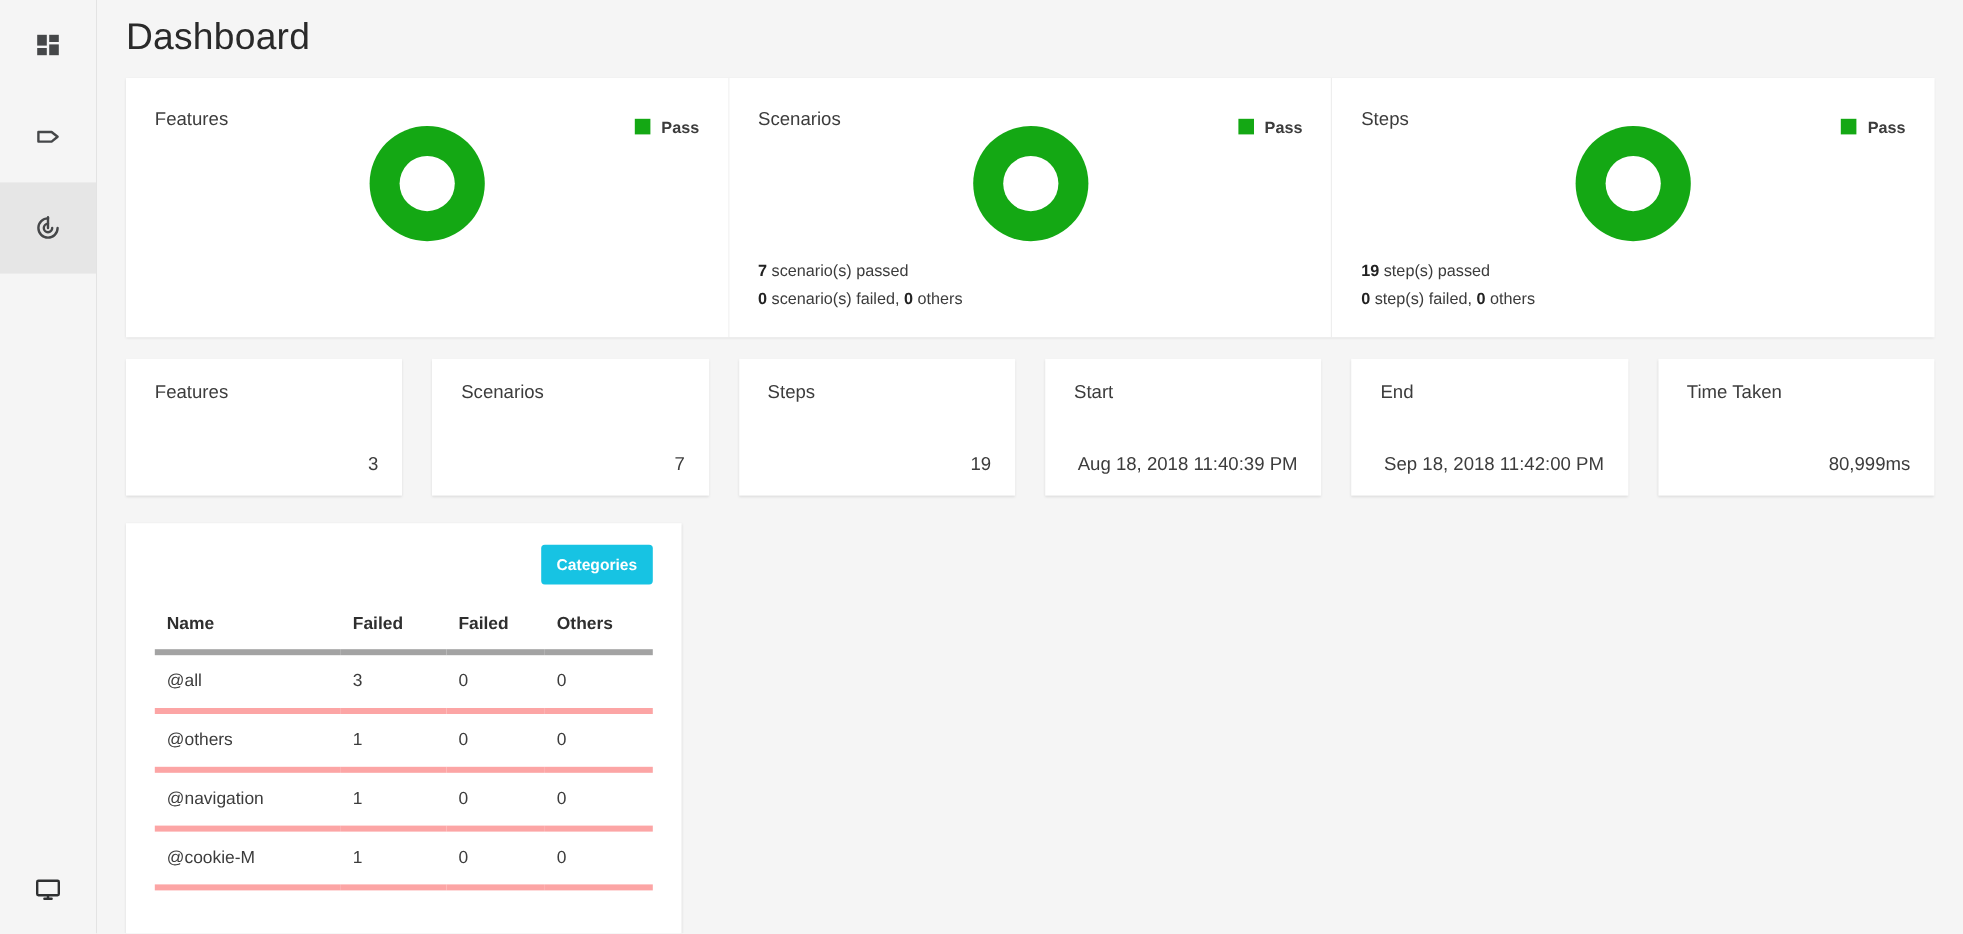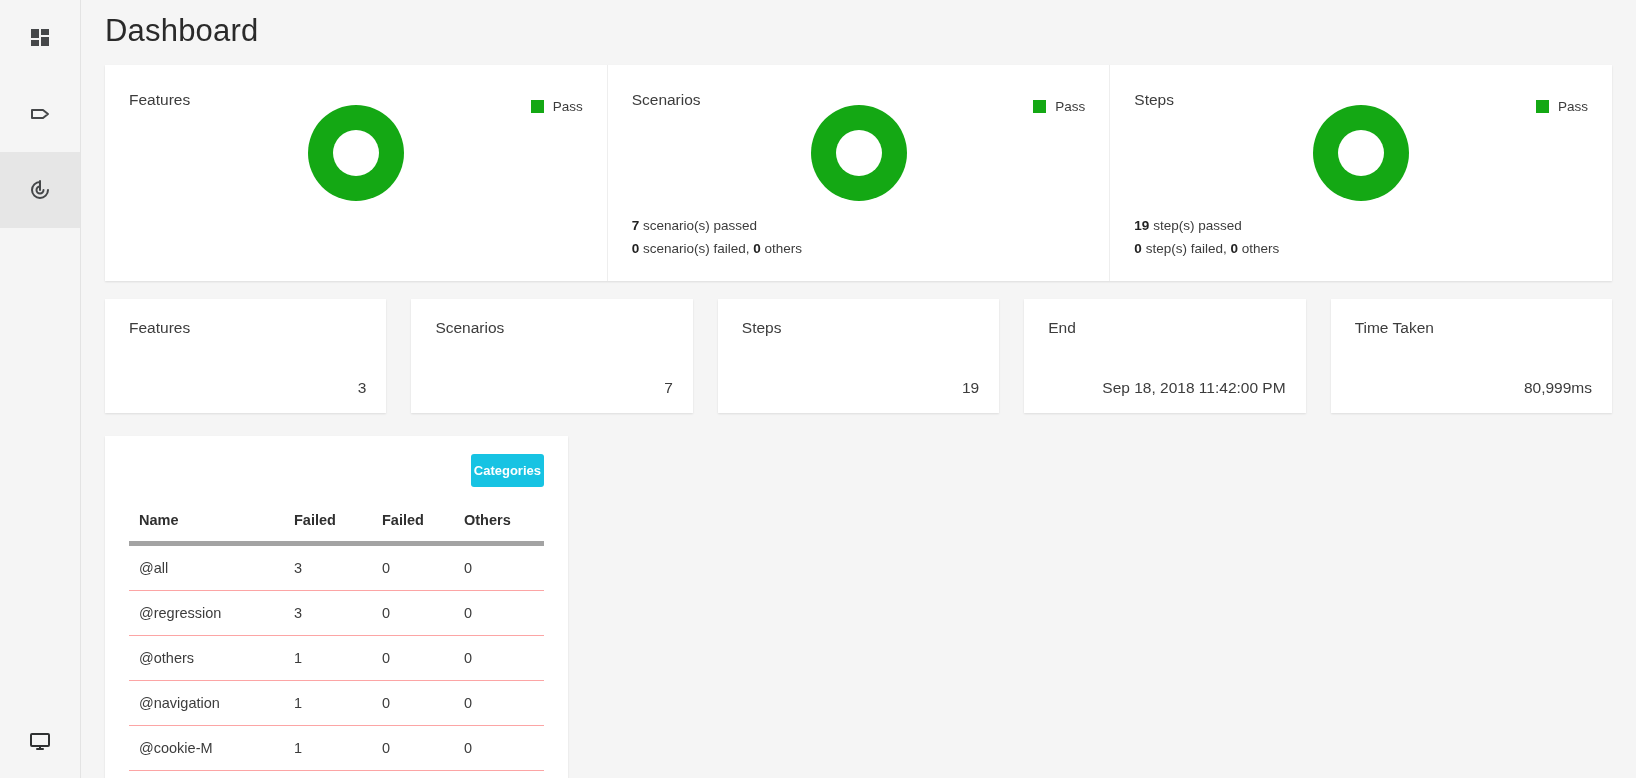--- a/index.html
+++ b/index.html
@@ -78,22 +78,22 @@
   .donut-title {
     font-size: 15.5px;
     color: #3c3c3c;
     font-weight: 400;
   }
   .legend {
     position: absolute;
     top: 34px;
     right: 24px;
     display: flex;
-    align-items: center;
     gap: 9px;
+    font-weight: bold;
   }
   .legend-swatch {
     width: 13px;
     height: 13px;
     display: inline-block;
   }
   .legend-label { font-size: 13.5px; color: #3c3c3c; }
   .donut-wrap {
     position: absolute;
     top: 40px;
@@ -161,21 +161,21 @@
     box-shadow: 0 1px 2px rgba(0,0,0,0.10);
     padding: 18px 24px 0 24px;
     min-height: 345px;
   }
   .cat-btn-row { display: flex; justify-content: flex-end; }
   .cat-btn {
     border: none;
     color: #ffffff;
     font-size: 13px;
     font-weight: 700;
-    padding: 9px 3px;
+    padding: 9px 13px;
     border-radius: 3px;
     cursor: pointer;
     font-family: "Liberation Sans", sans-serif;
   }
   table.cat-table {
     width: 100%;
     border-collapse: collapse;
     margin-top: 25px;
   }
   table.cat-table th {
@@ -183,21 +183,21 @@
     font-size: 14.5px;
     font-weight: 700;
     color: #2f2f2f;
     padding: 0 10px 13px 10px;
     border-bottom: 5px solid #a3a3a3;
   }
   table.cat-table td {
     font-size: 14.5px;
     color: #3c3c3c;
     padding: 14px 10px 14px 10px;
-    border-bottom: 1px solid #fca5a5;
+    border-bottom: 5px solid #fca5a5;
     white-space: nowrap;
   }
   table.cat-table th:nth-child(1),
   table.cat-table td:nth-child(1) { width: 155px; }
   table.cat-table th:nth-child(2),
   table.cat-table td:nth-child(2) { width: 88px; }
   table.cat-table th:nth-child(3),
   table.cat-table td:nth-child(3) { width: 82px; }
 </style>
 </head>
@@ -327,20 +327,24 @@
       </div>
       <div class="stat-card">
         <div class="stat-label">Scenarios</div>
         <div class="stat-value">7</div>
       </div>
       <div class="stat-card">
         <div class="stat-label">Steps</div>
         <div class="stat-value">19</div>
       </div>
       <div class="stat-card">
+        <div class="stat-label">Start</div>
+        <div class="stat-value">Aug 18, 2018 11:40:39 PM</div>
+      </div>
+      <div class="stat-card">
         <div class="stat-label">End</div>
         <div class="stat-value">Sep 18, 2018 11:42:00 PM</div>
       </div>
       <div class="stat-card">
         <div class="stat-label">Time Taken</div>
         <div class="stat-value">80,999ms</div>
       </div>
     </section>
 
     <section class="cat-card">
@@ -358,26 +362,20 @@
           </tr>
         </thead>
         <tbody>
           <tr>
             <td>@all</td>
             <td>3</td>
             <td>0</td>
             <td>0</td>
           </tr>
           <tr>
-            <td>@regression</td>
-            <td>3</td>
-            <td>0</td>
-            <td>0</td>
-          </tr>
-          <tr>
             <td>@others</td>
             <td>1</td>
             <td>0</td>
             <td>0</td>
           </tr>
           <tr>
             <td>@navigation</td>
             <td>1</td>
             <td>0</td>
             <td>0</td>

